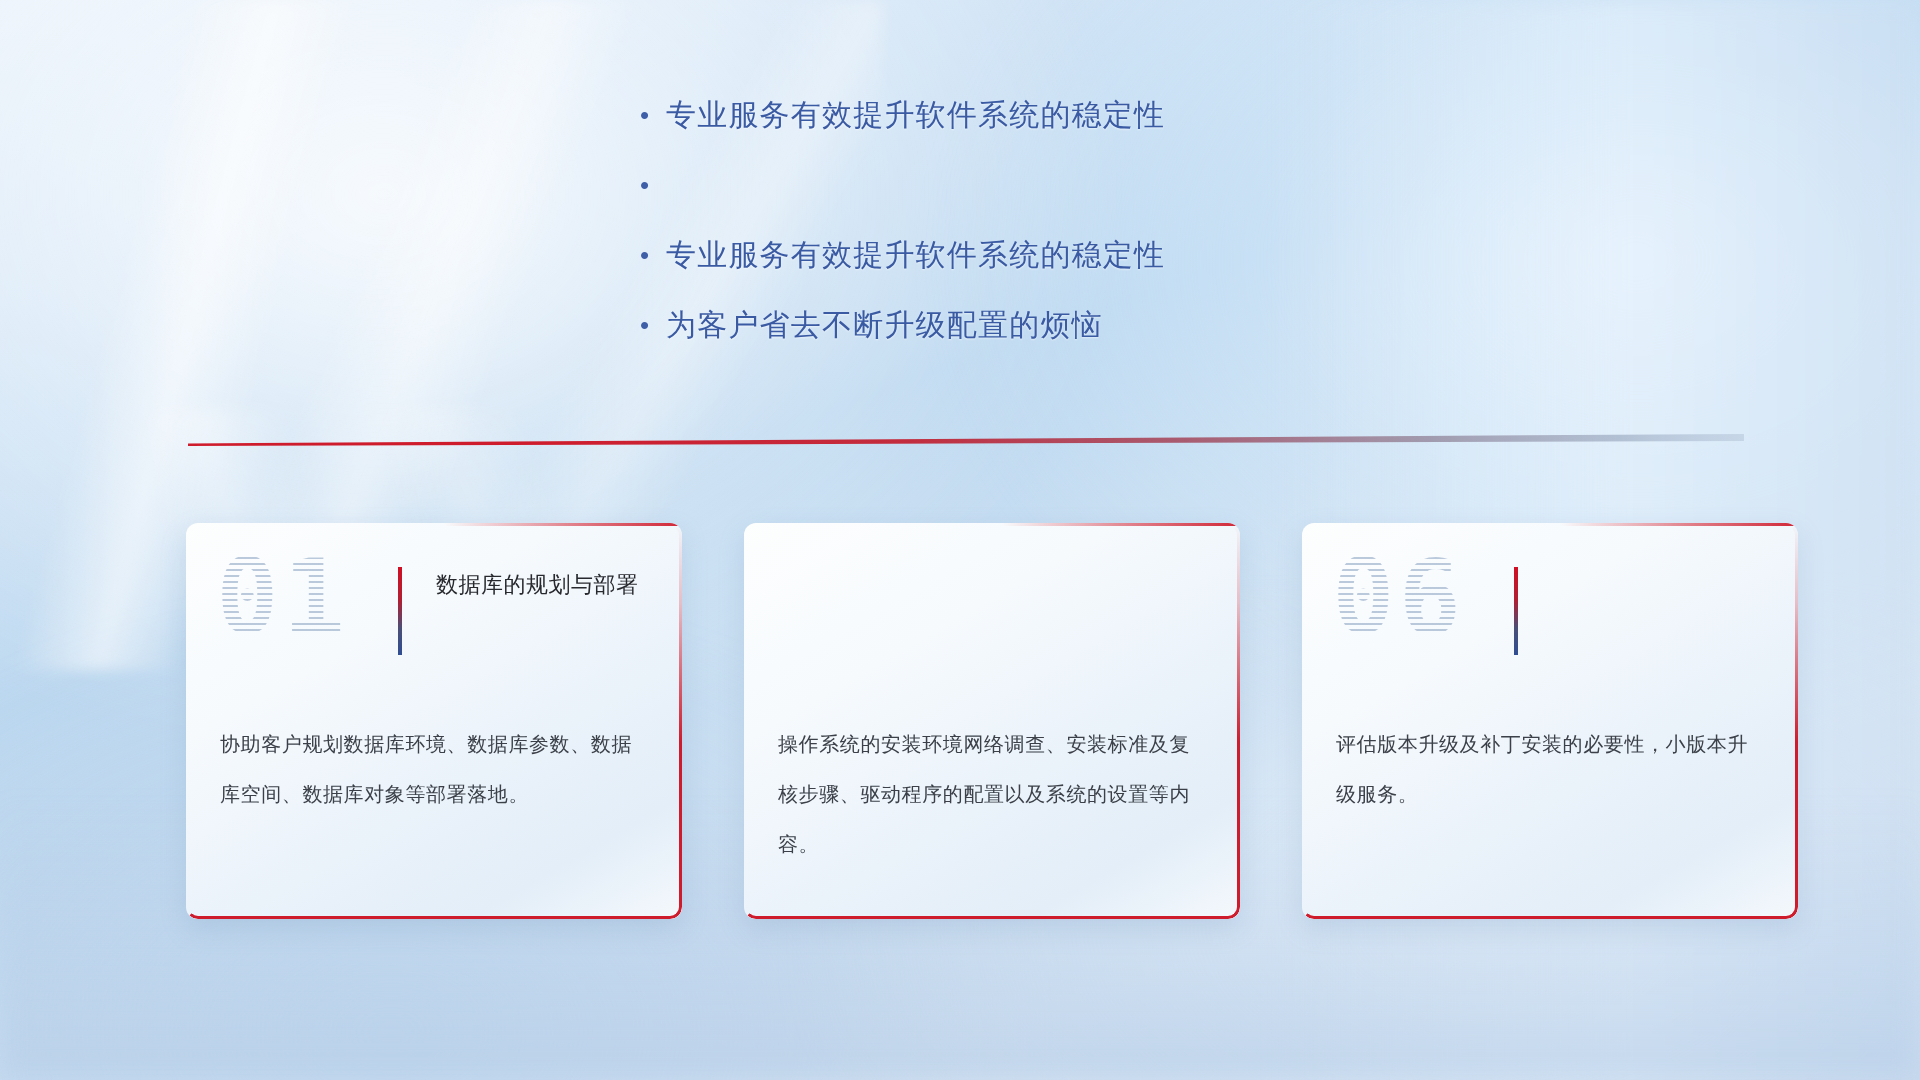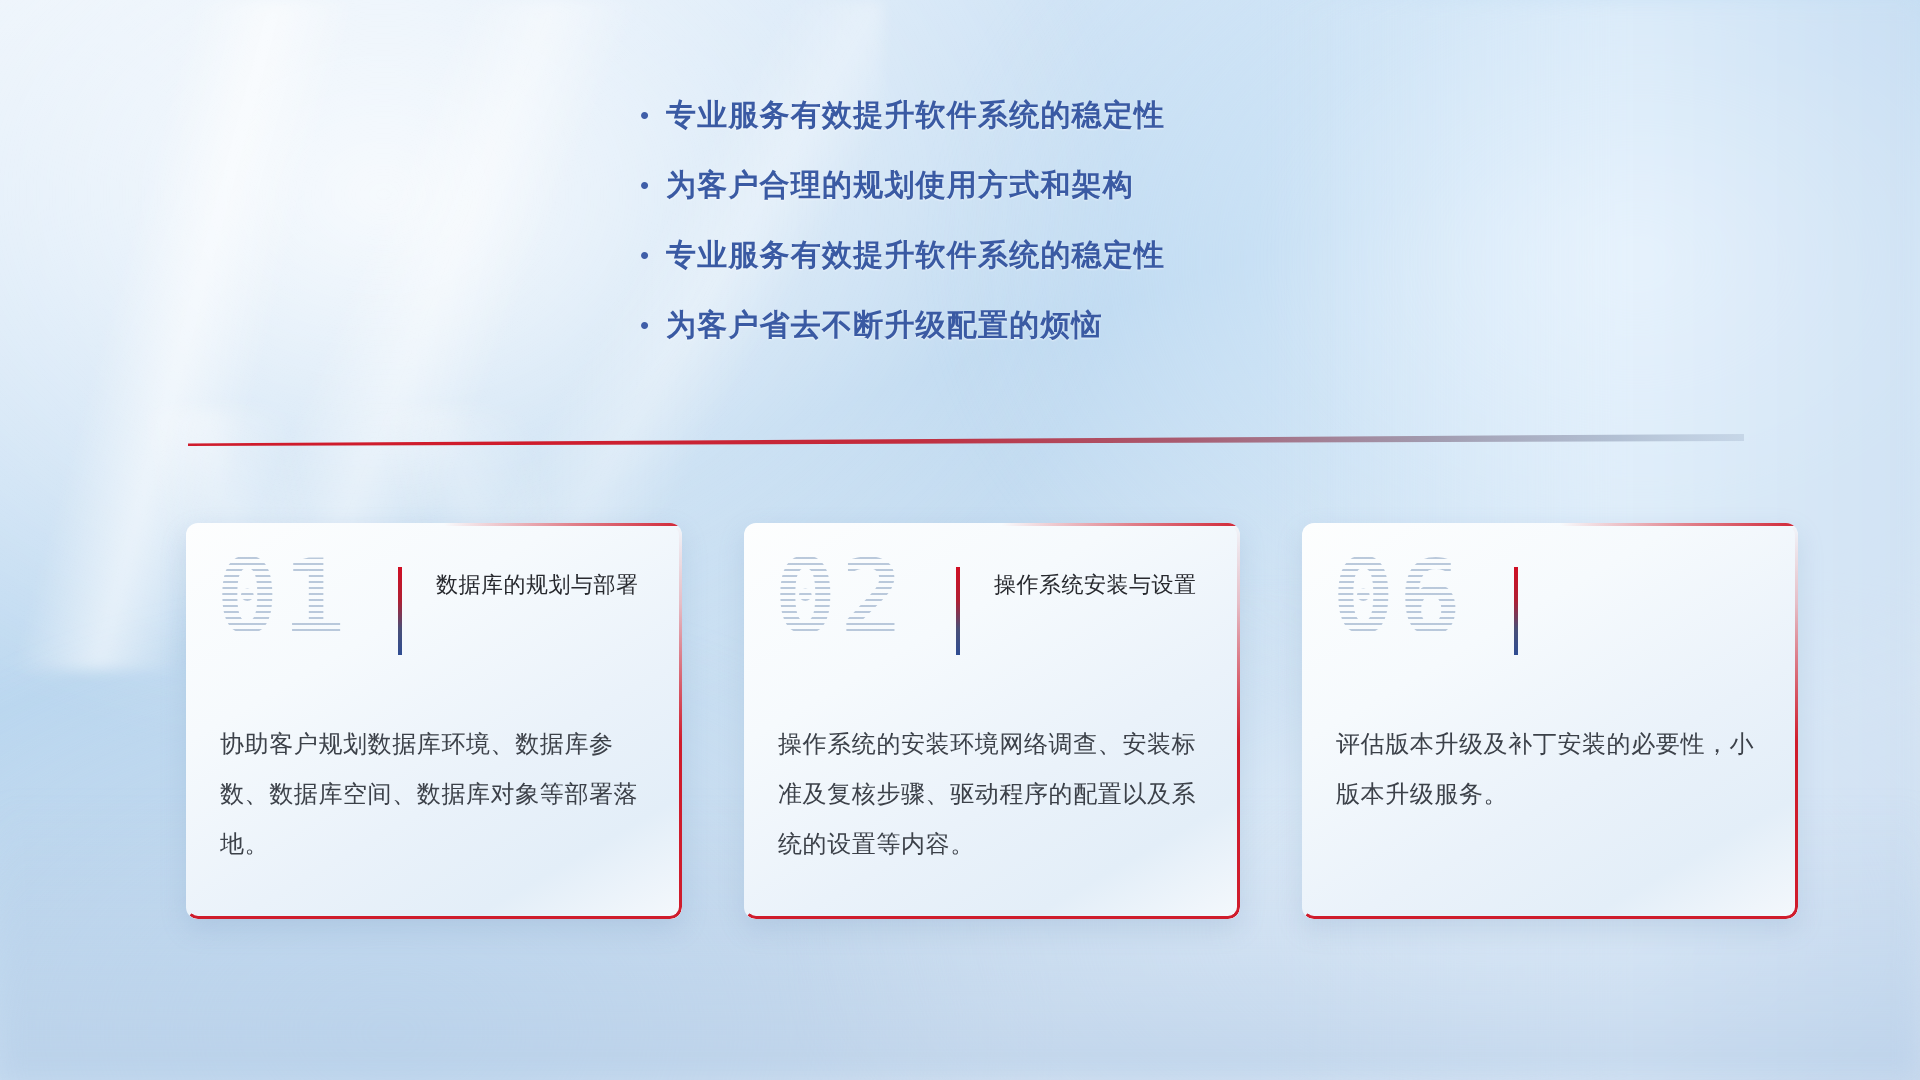--- a/index.html
+++ b/index.html
@@ -70,21 +70,21 @@
   }
   .bullet-row{
     display:flex; align-items:flex-start; margin-bottom:30px;
   }
   .bullet-dot{
     width:26px; flex:0 0 26px; text-align:left;
     font-size:26px; line-height:40px; color:#3f5ea8;
   }
   .bullet-text{
     font-size:30px; line-height:40px; color:#3a5aa3;
-    letter-spacing:1.2px; font-weight:700;
+    letter-spacing:1.2px; font-weight:400;
     text-shadow:0 1px 2px rgba(255,255,255,.55);
   }
 
   
   #divider{
     position:absolute; left:188px; top:434px; width:1556px; height:14px;
   }
 
   
   #cards{
@@ -137,21 +137,21 @@
     width:4px; height:88px;
     background:linear-gradient(180deg,#d00f24 0%, #b01f33 38%, #4a4f77 70%, #2f4d93 100%);
   }
   .card-title{
     position:absolute; left:250px; top:38px; width:230px;
     font-size:22px; line-height:48px; font-weight:500;
     color:#27292e; letter-spacing:.5px;
   }
   .card-body{
     position:absolute; left:34px; right:34px; top:196px;
-    font-size:24px; line-height:50px;
+    font-size:20px; line-height:50px;
     color:#3c4149; letter-spacing:.6px;
   }
 </style>
 </head>
 <body>
 
 <div id="bg-root">
   <div class="bg-base"></div>
   <div class="bg-glow-a"></div>
   <div class="bg-glow-b"></div>
@@ -165,21 +165,20 @@
 
 <div id="bullets">
 
   <div class="bullet-row">
     <span class="bullet-dot">•</span>
     <span class="bullet-text">专业服务有效提升软件系统的稳定性</span>
   </div>
 
   <div class="bullet-row">
     <span class="bullet-dot">•</span>
-    <span class="bullet-text">为客户合理的规划使用方式和架构</span>
   </div>
 
   <div class="bullet-row">
     <span class="bullet-dot">•</span>
     <span class="bullet-text">专业服务有效提升软件系统的稳定性</span>
   </div>
 
   <div class="bullet-row">
     <span class="bullet-dot">•</span>
     <span class="bullet-text">为客户省去不断升级配置的烦恼</span>
@@ -213,25 +212,20 @@
       <div class="card-number">01</div>
       <div class="card-bar"></div>
       <div class="card-title">数据库的规划与部署</div>
     </div>
     <div class="card-body">协助客户规划数据库环境、数据库参数、数据库空间、数据库对象等部署落地。</div>
   </div>
 
   <div class="card">
     <div class="card-accent"></div>
     <div class="card-topfade"></div>
-    <div class="card-head">
-      <div class="card-number">02</div>
-      <div class="card-bar"></div>
-      <div class="card-title">操作系统安装与设置</div>
-    </div>
     <div class="card-body">操作系统的安装环境网络调查、安装标准及复核步骤、驱动程序的配置以及系统的设置等内容。</div>
   </div>
 
   <div class="card">
     <div class="card-accent"></div>
     <div class="card-topfade"></div>
     <div class="card-head">
       <div class="card-number">06</div>
       <div class="card-bar"></div>
     </div>

